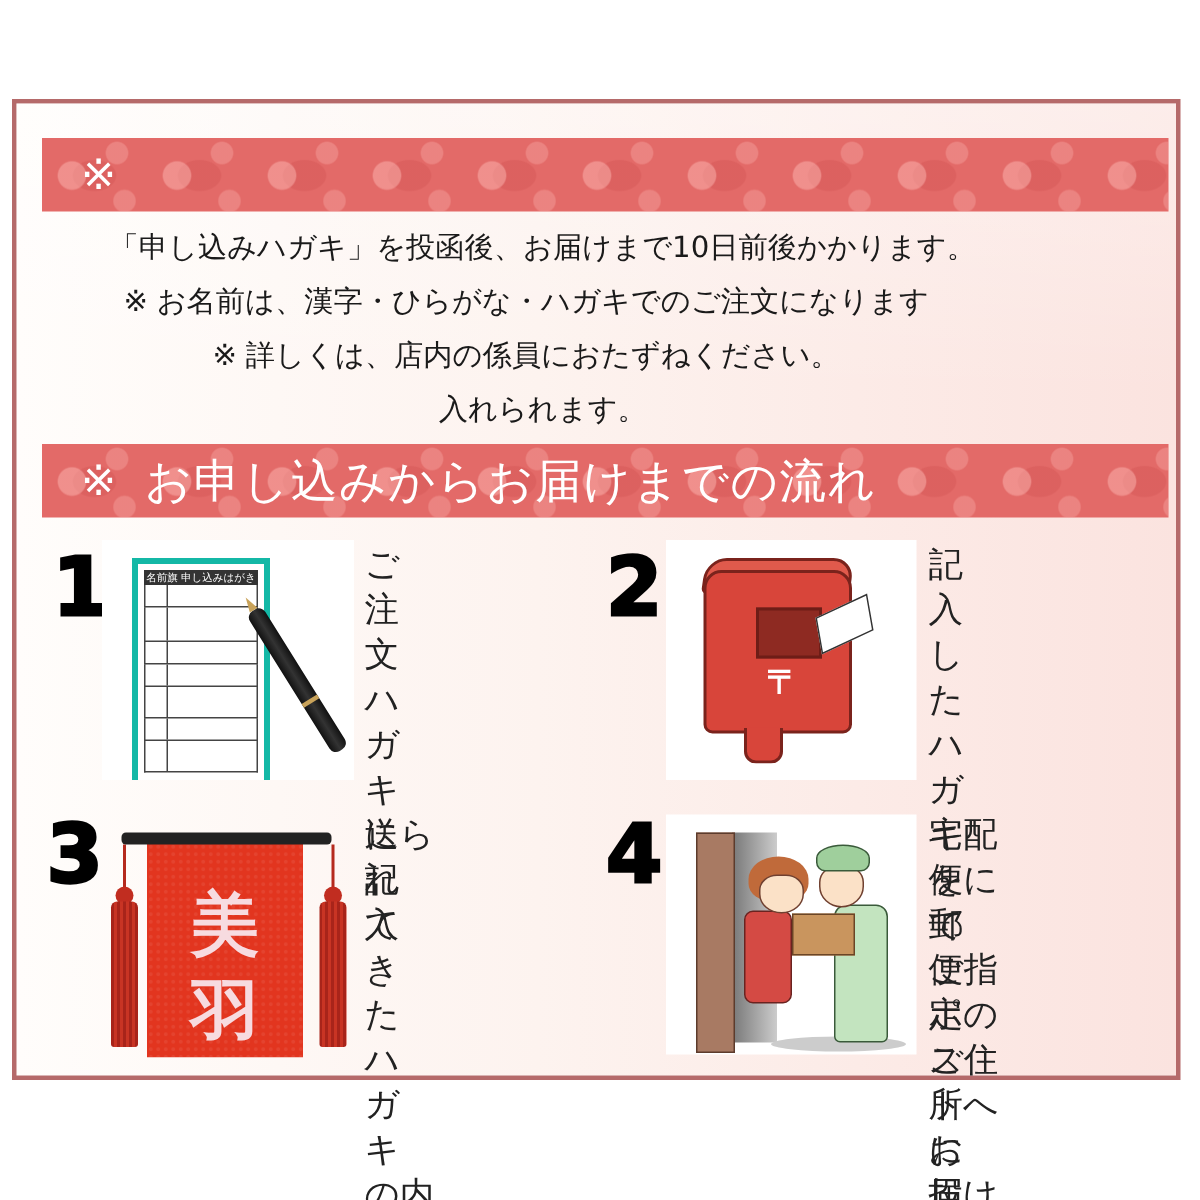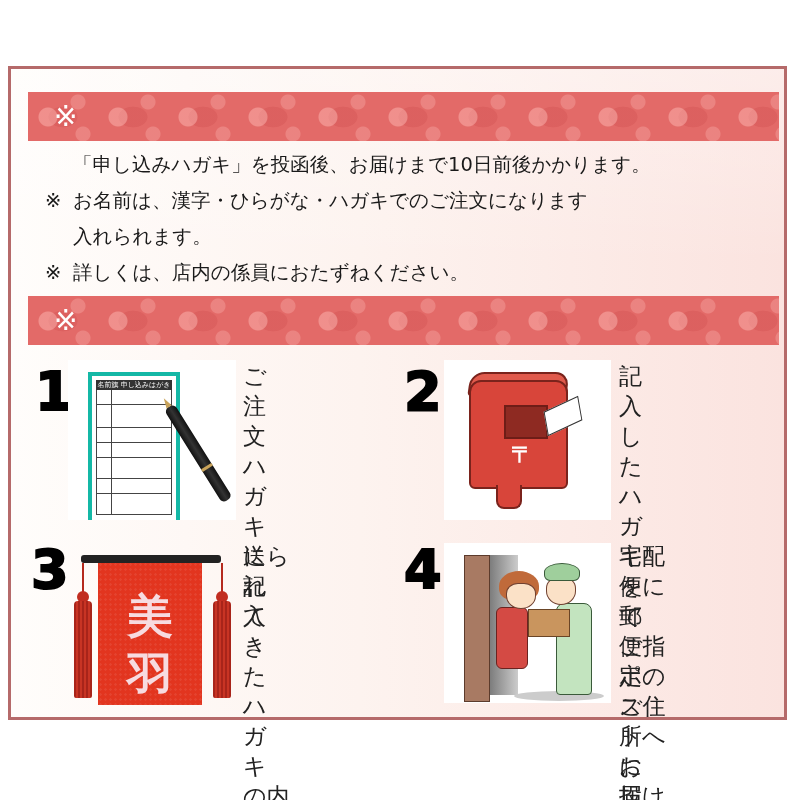--- a/index.html
+++ b/index.html
@@ -28,21 +28,21 @@
         radial-gradient(ellipse at 35px 25px, rgba(200,70,70,0.25) 0 14px, transparent 15px);
       background-size: 70px 49px;
       display: flex; align-items: center; box-sizing: border-box; padding-left: 26px;
       color: #ffffff; font-size: 31px; letter-spacing: 1px; white-space: nowrap;
     }
     .banner .mark { margin-right: 18px; font-size: 28px; }
     .banner1 { top: 23px; }
     .banner2 { top: 227px; }
 
     .notes { position: absolute; left: 34px; top: 78px; font-size: 19.5px; line-height: 36px; }
-    .note-line { white-space: nowrap; }
+    .note-line { white-space: nowrap; text-align: center; }
     .note-line.indent { padding-left: 28px; }
     .note-line .mark { display: inline-block; width: 28px; }
 
     .step { position: absolute; }
     .step-num {
       position: absolute; font-family: "DejaVu Sans", sans-serif; font-weight: 900;
       font-size: 54px; color: #000; line-height: 1; -webkit-text-stroke: 2px #000;
     }
     .step-img {
       position: absolute; background: #ffffff; overflow: hidden;
@@ -103,28 +103,29 @@
 
   <div class="banner banner1">
     <span class="mark">※</span>
   </div>
 
   <div class="notes">
     <div class="note-line indent">「申し込みハガキ」を投函後、お届けまで10日前後かかります。</div>
     <div class="note-line">
       <span class="mark">※</span><span>お名前は、漢字・ひらがな・ハガキでのご注文になります</span>
     </div>
-    <div class="note-line indent">入れられます。</div>
     <div class="note-line">
       <span class="mark">※</span><span>詳しくは、店内の係員におたずねください。</span>
     </div>
+    <div class="note-line indent">入れられます。</div>
   </div>
 
   <div class="banner banner2">
     <span class="mark">※</span>
+    <span>お申し込みからお届けまでの流れ</span>
   </div>
 
   <div class="step">
     <div class="step-num" style="left:24px; top:296px;">1</div>
     <div class="step-img" style="left:57px; top:291px; width:168px; height:160px;">
       <div class="card">
         <div class="card-head">名前旗 申し込みはがき</div>
         <div class="card-row">
             <div class="lbl"></div>
           </div>

